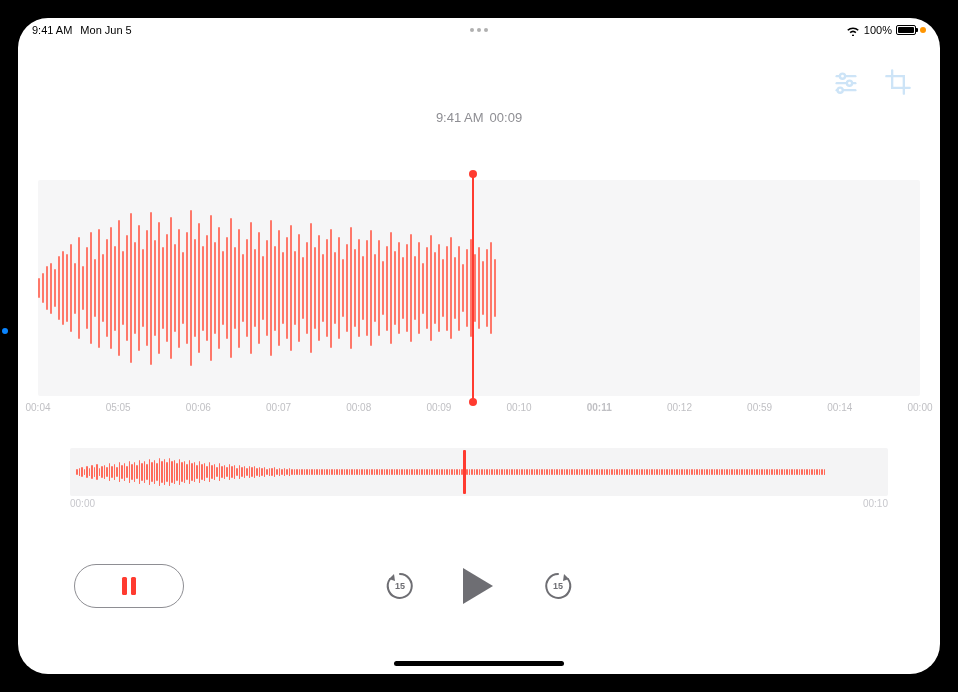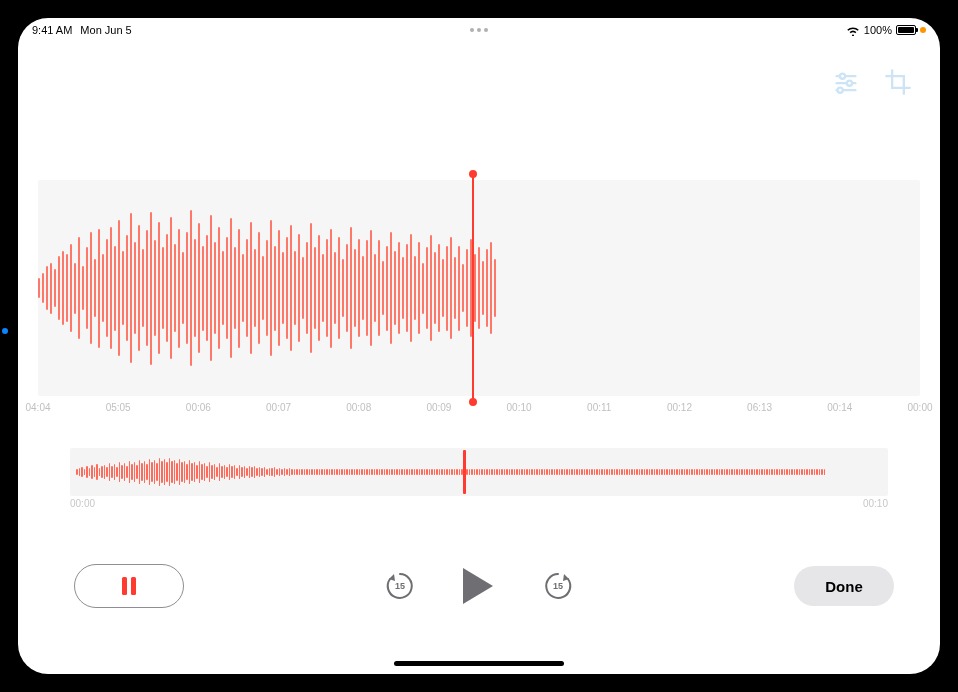--- a/index.html
+++ b/index.html
@@ -218,20 +218,23 @@
       </span>
       <span class="top-icon">
         <svg viewBox="0 0 24 24" fill="none" stroke="currentColor" stroke-width="2" stroke-linecap="round">
           <path d="M7 2v15h15"></path>
             <path d="M2 7h15v15"></path>
         </svg>
       </span>
     </div>
 
     <div class="title-block">
+      <div class="meta">
+        <span>9:41 AM</span><span class="t2">00:09</span>
+      </div>
     </div>
 
     <div class="wave-main">
       <div class="wave-bars" id="main-bars">
           <div class="bar" style="height: 20.4px;"></div>
           <div class="bar" style="height: 30.6px;"></div>
           <div class="bar" style="height: 44.2px;"></div>
           <div class="bar" style="height: 51px;"></div>
           <div class="bar" style="height: 37.4px;"></div>
           <div class="bar" style="height: 64.6px;"></div>
@@ -341,30 +344,30 @@
           <div class="bar" style="height: 68px;"></div>
           <div class="bar" style="height: 81.6px;"></div>
           <div class="bar" style="height: 54.4px;"></div>
           <div class="bar" style="height: 78.2px;"></div>
           <div class="bar" style="height: 91.8px;"></div>
           <div class="bar" style="height: 57.8px;"></div>
         </div>
       <div class="playhead" id="playhead-main" style="left: 49.2%;"></div>
     </div>
     <div class="time-ticks" id="time-ticks">
-        <span style="left: 0%;">04:04</span>
+        <span style="left: 0%;">00:04</span>
         <span style="left: 9.09091%;">05:05</span>
         <span style="left: 18.1818%;">00:06</span>
         <span style="left: 27.2727%;">00:07</span>
         <span style="left: 36.3636%;">00:08</span>
         <span style="left: 45.4545%;">00:09</span>
         <span style="left: 54.5455%;">00:10</span>
-        <span style="left: 63.6364%;">00:11</span>
+        <span style="left: 63.6364%; font-weight: bold;">00:11</span>
         <span style="left: 72.7273%;">00:12</span>
-        <span style="left: 81.8182%;">06:13</span>
+        <span style="left: 81.8182%;">00:59</span>
         <span style="left: 90.9091%;">00:14</span>
         <span style="left: 100%;">00:00</span>
       </div>
 
     <div class="wave-over">
       <div class="wave-over-bars" id="over-bars">
           <div class="bar" style="height: 6px;"></div>
           <div class="bar" style="height: 8px;"></div>
           <div class="bar" style="height: 10px;"></div>
           <div class="bar" style="height: 6px;"></div>
@@ -692,20 +695,17 @@
           <div class="play-tri"></div>
         </div>
         <div class="skip-btn">
           <svg viewBox="0 0 34 34" fill="none" stroke="#6e6e73" stroke-width="2">
             <path d="M17 5 A12 12 0 1 0 27 10" stroke-linecap="round"></path>
             <path d="M23 5 L28 10 L22 12" fill="#6e6e73" stroke="none"></path>
           </svg>
           <span class="num">15</span>
         </div>
       </div>
-      <div class="done-btn">
-        <span>Done</span>
-      </div>
     </div>
 
     <div class="home-indicator"></div>
   </div>
 </div>
 
 </body></html>

